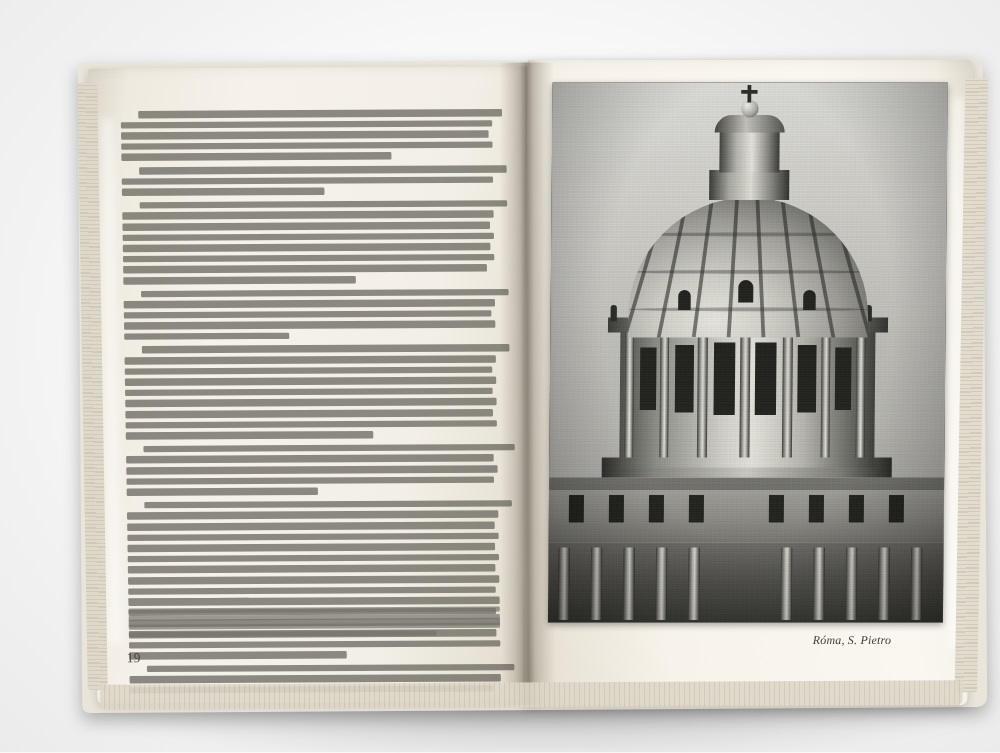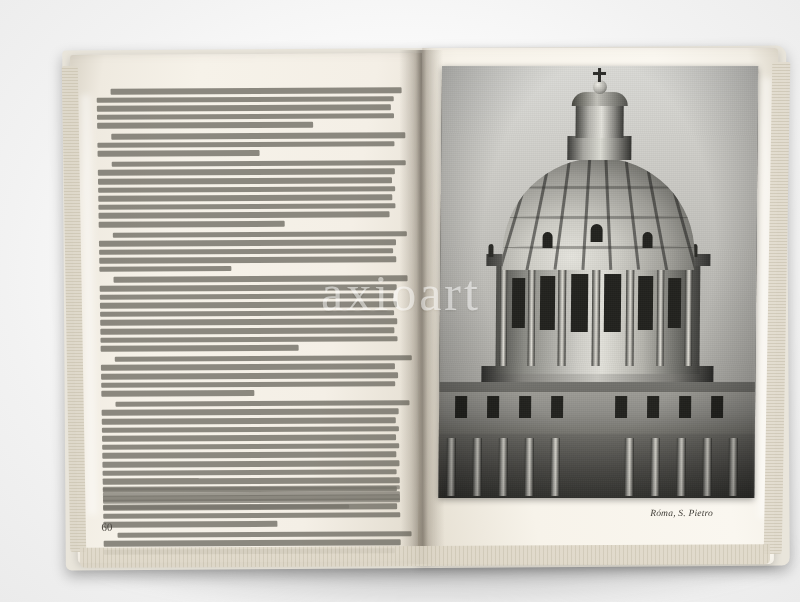--- a/index.html
+++ b/index.html
@@ -226,21 +226,21 @@
       </div>
 
       <div class="rule"></div>
       <div class="footnote">
         <div class="fl" style="width:99%"></div>
         <div class="fl" style="width:99%"></div>
         <div class="fl" style="width:99%"></div>
         <div class="fl" style="width:82%"></div>
       </div>
 
-      <div class="folio">60</div>
+      <div class="folio">19</div>
 
       <div class="curl" style="left:10px;top:40px;width:10px;height:420px;"></div>
     </div>
 
     <div class="page right">
       <div class="photo-frame">
         <div class="photo">
           <div class="sky"></div>
 
           <div class="dome-wrap">
@@ -329,14 +329,13 @@
       <div class="caption">Róma, S. Pietro</div>
       <div class="curl" style="left:340px;top:30px;width:10px;height:440px;"></div>
     </div>
 
     <div class="gutter"></div>
     <div class="edge-left"></div>
     <div class="edge-right"></div>
     <div class="edge-bottom"></div>
   </div>
 
-  <div class="watermark">axioart</div>
 </div>
 
 </body></html>

